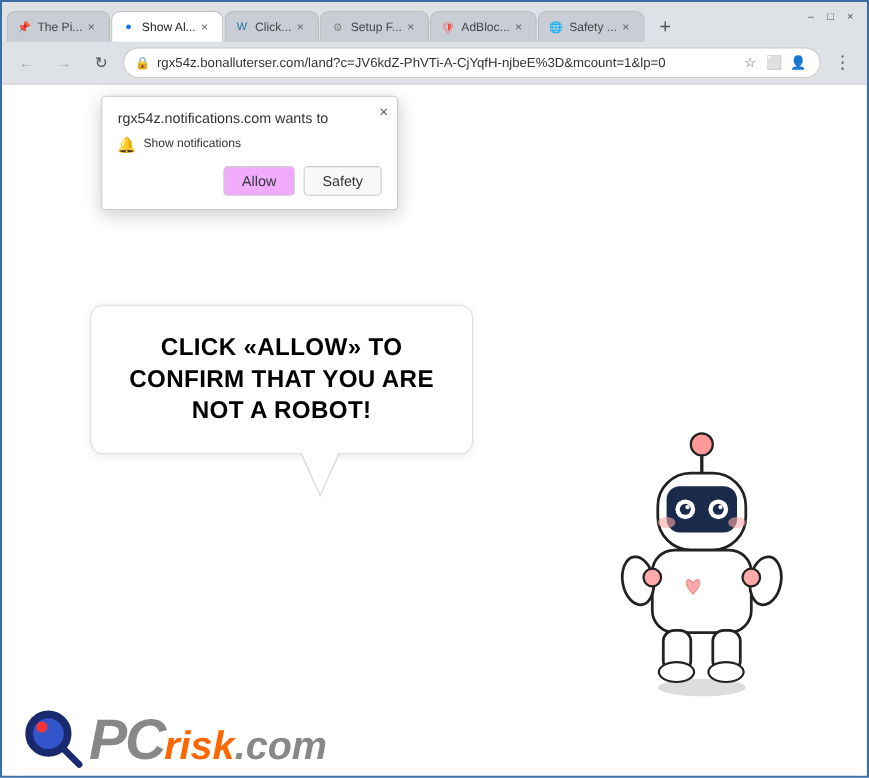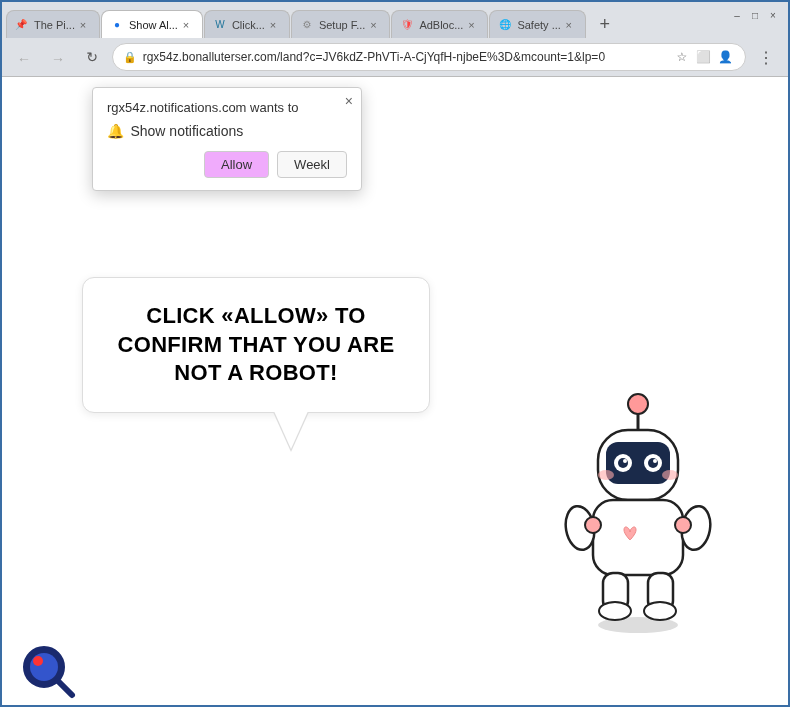--- a/index.html
+++ b/index.html
@@ -241,21 +241,21 @@
       gap: 6px;
       margin-bottom: 12px;
     }
 
     .bell-icon {
       font-size: 14px;
       color: #555;
     }
 
     .popup-notification-text {
-      font-size: 14px;
+      font-size: 11px;
       color: #333;
     }
 
     .popup-buttons {
       display: flex;
       justify-content: flex-end;
       gap: 8px;
     }
 
     .popup-btn {
@@ -456,21 +456,21 @@
 
     <div class="notification-popup">
       <div class="popup-close">×</div>
       <div class="popup-title">rgx54z.notifications.com wants to</div>
       <div class="popup-notification-row">
         <span class="bell-icon">🔔</span>
         <span class="popup-notification-text">Show notifications</span>
       </div>
       <div class="popup-buttons">
         <button class="popup-btn allow">Allow</button>
-        <button class="popup-btn block">Weekl</button>
+        <button class="popup-btn block">Safety</button>
       </div>
     </div>
 
     <div class="speech-bubble">
       <div class="bubble-text">CLICK «ALLOW» TO CONFIRM THAT YOU ARE NOT A ROBOT!</div>
     </div>
 
     <div class="robot-container">
       <svg viewBox="0 0 200 260" xmlns="http://www.w3.org/2000/svg" width="200" height="260">
 
@@ -518,16 +518,21 @@
     </div>
 
     <div class="pcrisk-logo">
 
       <svg class="pcrisk-magnifier" viewBox="0 0 55 55" xmlns="http://www.w3.org/2000/svg">
         <circle cx="22" cy="22" r="20" fill="#1a2a6e" stroke="#1a2a6e" stroke-width="2"></circle>
         <circle cx="22" cy="22" r="14" fill="#3355cc"></circle>
         <circle cx="16" cy="16" r="5" fill="#ff3333"></circle>
         <line x1="36" y1="36" x2="50" y2="50" stroke="#1a2a6e" stroke-width="6" stroke-linecap="round"></line>
       </svg>
+      <div class="pcrisk-text">
+        <span class="pc-letters">PC</span>
+        <span class="risk-letters">risk</span>
+        <span class="dot-com">.com</span>
+      </div>
     </div>
 
   </div>
 </div>
 
 </body></html>

